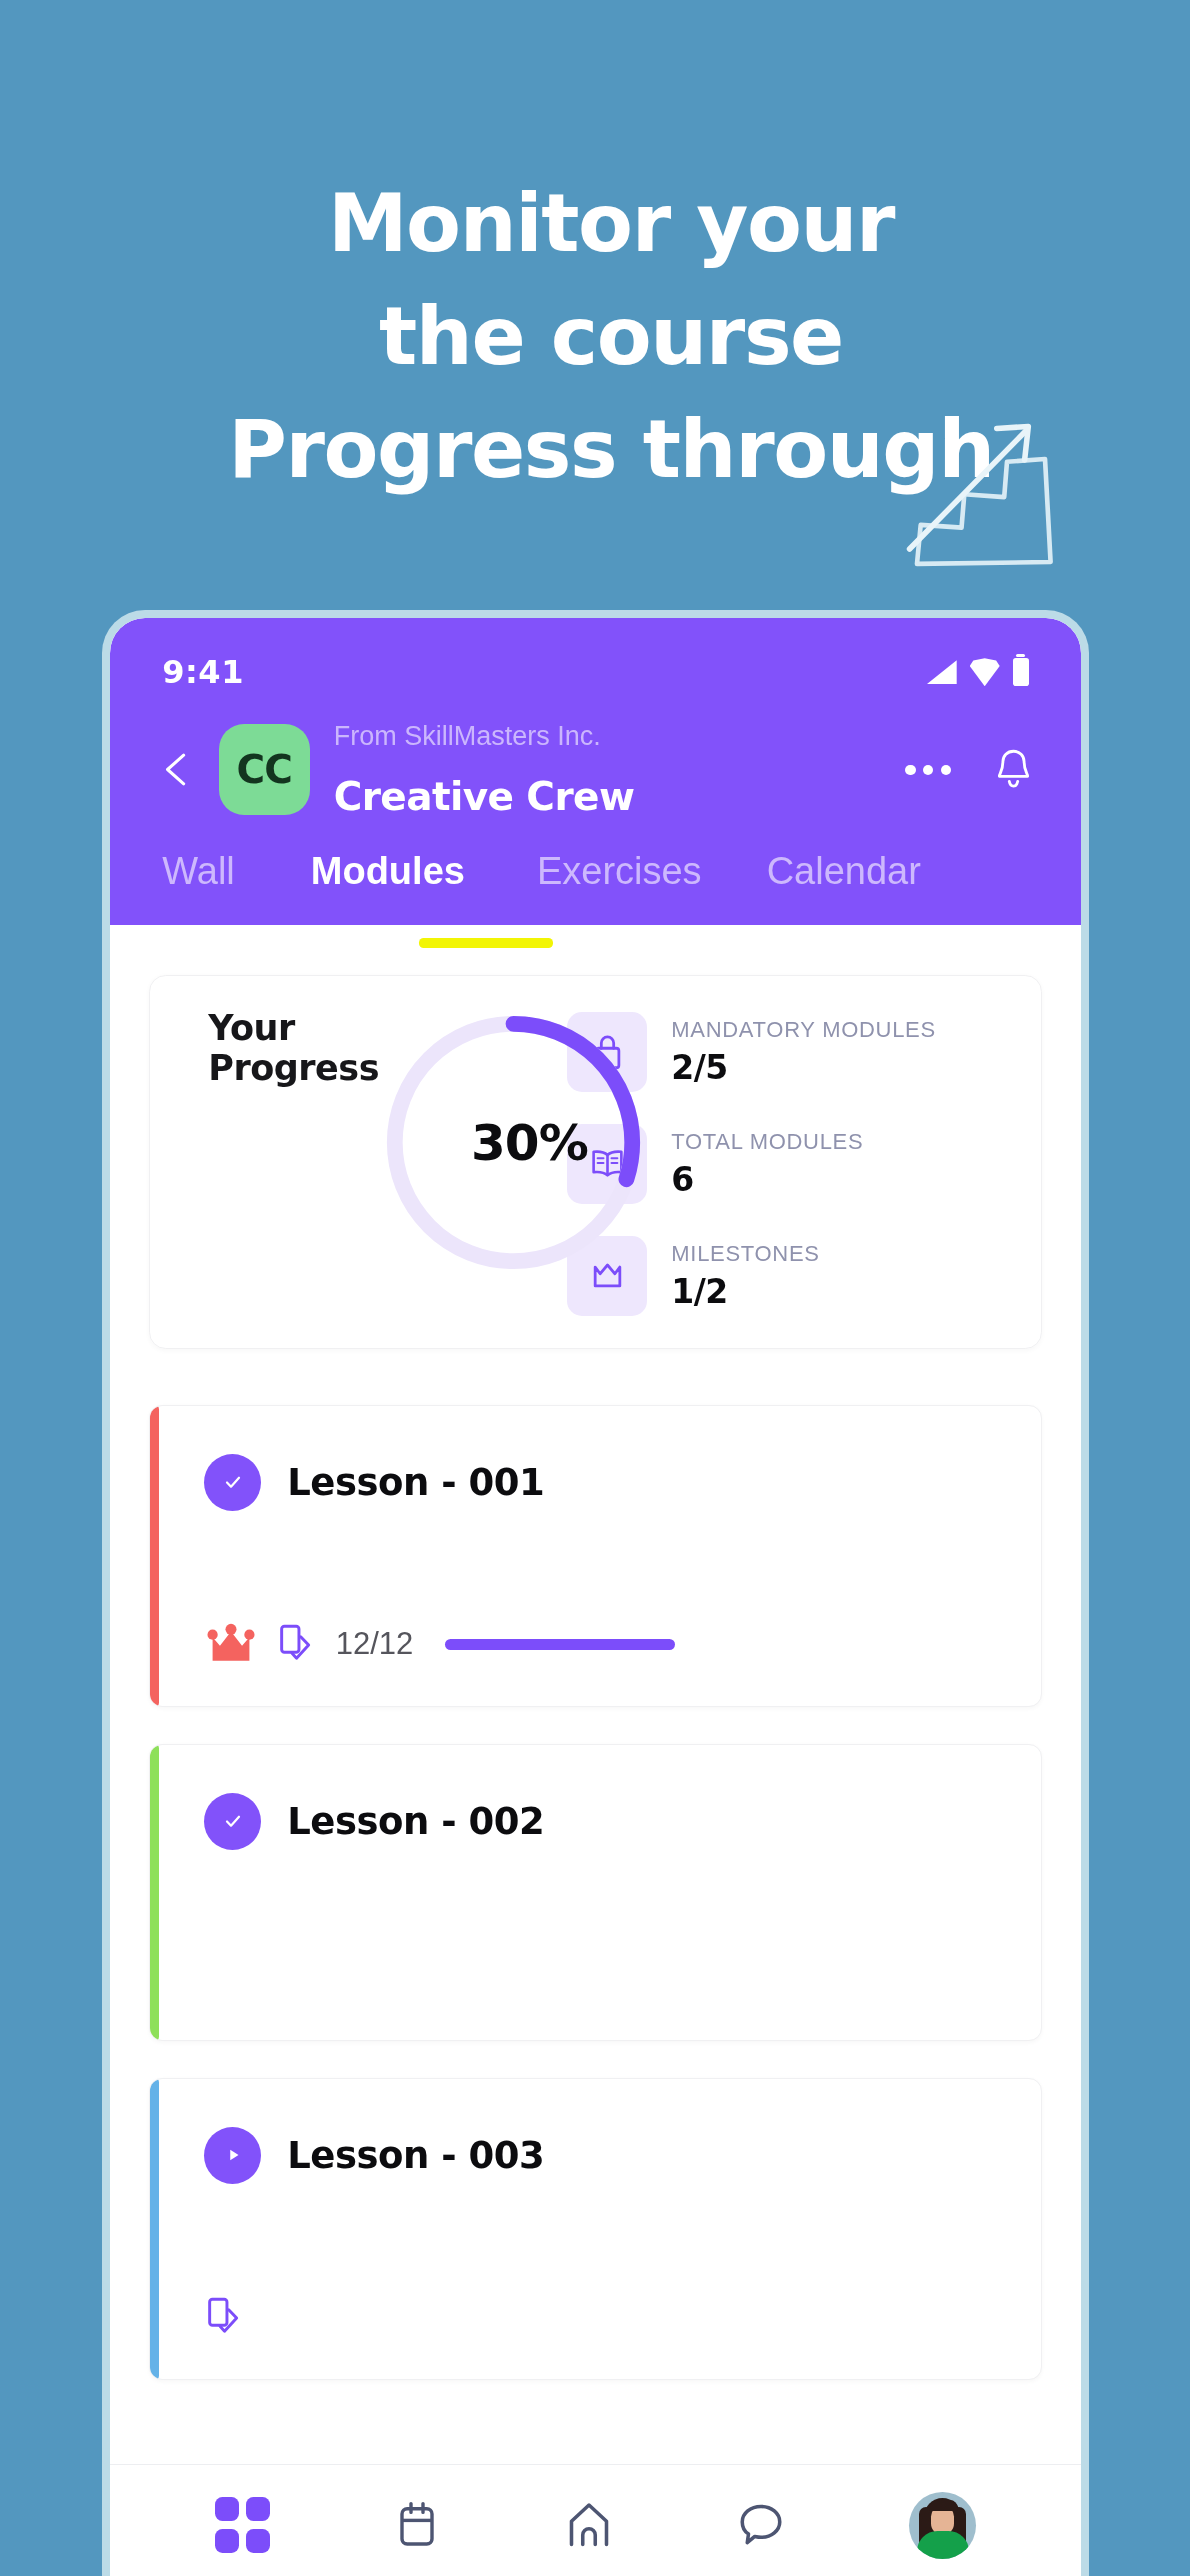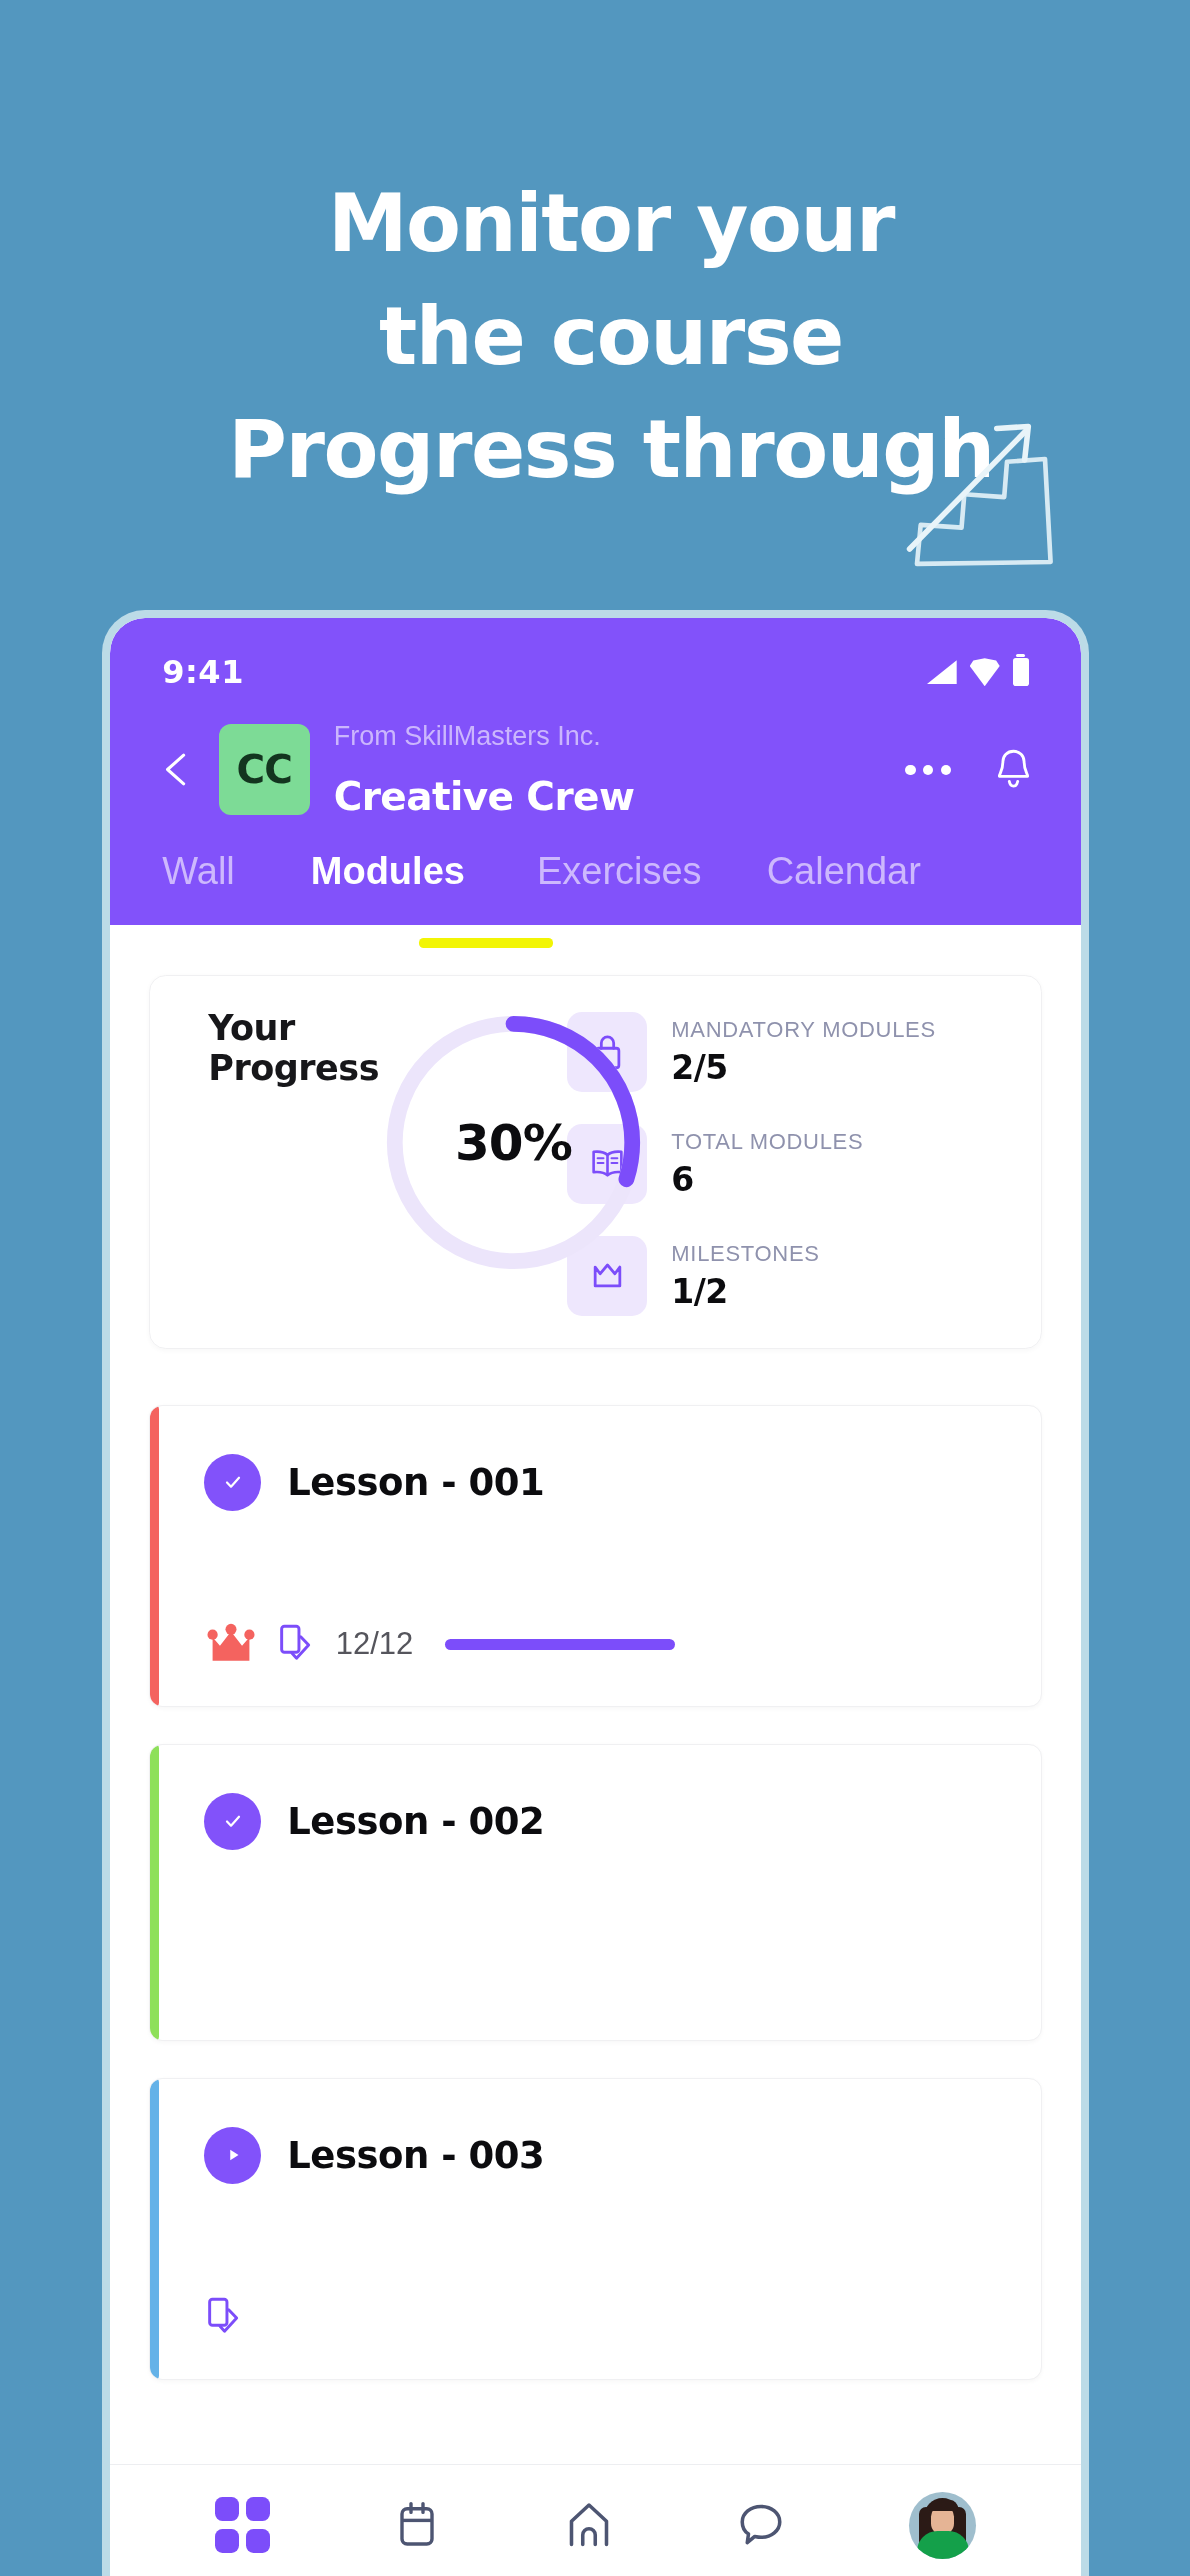--- a/index.html
+++ b/index.html
@@ -109,21 +109,21 @@
   }
   .back-chevron {
     width: 43px; height: 43px;
     flex: 0 0 auto;
     margin-right: 20.4px;
     cursor: pointer;
   }
   .group-avatar {
     width: 91px; height: 91px;
     background: #7ddb96;
-    border-radius: 12px;
+    border-radius: 25px;
     flex: 0 0 auto;
     display: flex; align-items: center; justify-content: center;
     color: #13351f;
     font-family: "DejaVu Sans", sans-serif;
     font-weight: 700;
     font-size: 39px;
     letter-spacing: -0.9px;
     margin-right: 24px;
   }
   .header-titles { flex: 1 1 auto; min-width: 0; }
@@ -204,21 +204,21 @@
     font-family: "DejaVu Sans", sans-serif;
     font-weight: 700;
     font-size: 35px;
     color: #17171a;
     letter-spacing: -0.5px;
     margin-bottom: 16.7px;
   }
   .ring-wrap { position: relative; width: 269px; height: 269px; }
   .ring-label {
     position: absolute;
-    top: 0; left: 0; width: 100%; height: 100%;
+    top: 0; left: 16px; width: 100%; height: 100%;
     display: flex; align-items: center; justify-content: center;
     font-family: "DejaVu Sans", sans-serif;
     font-weight: 700;
     font-size: 50px;
     color: #0c0c0f;
     letter-spacing: -0.9px;
   }
 
   .progress-right { flex: 1 1 auto; padding-top: 3.7px; }
   .stat-row {

